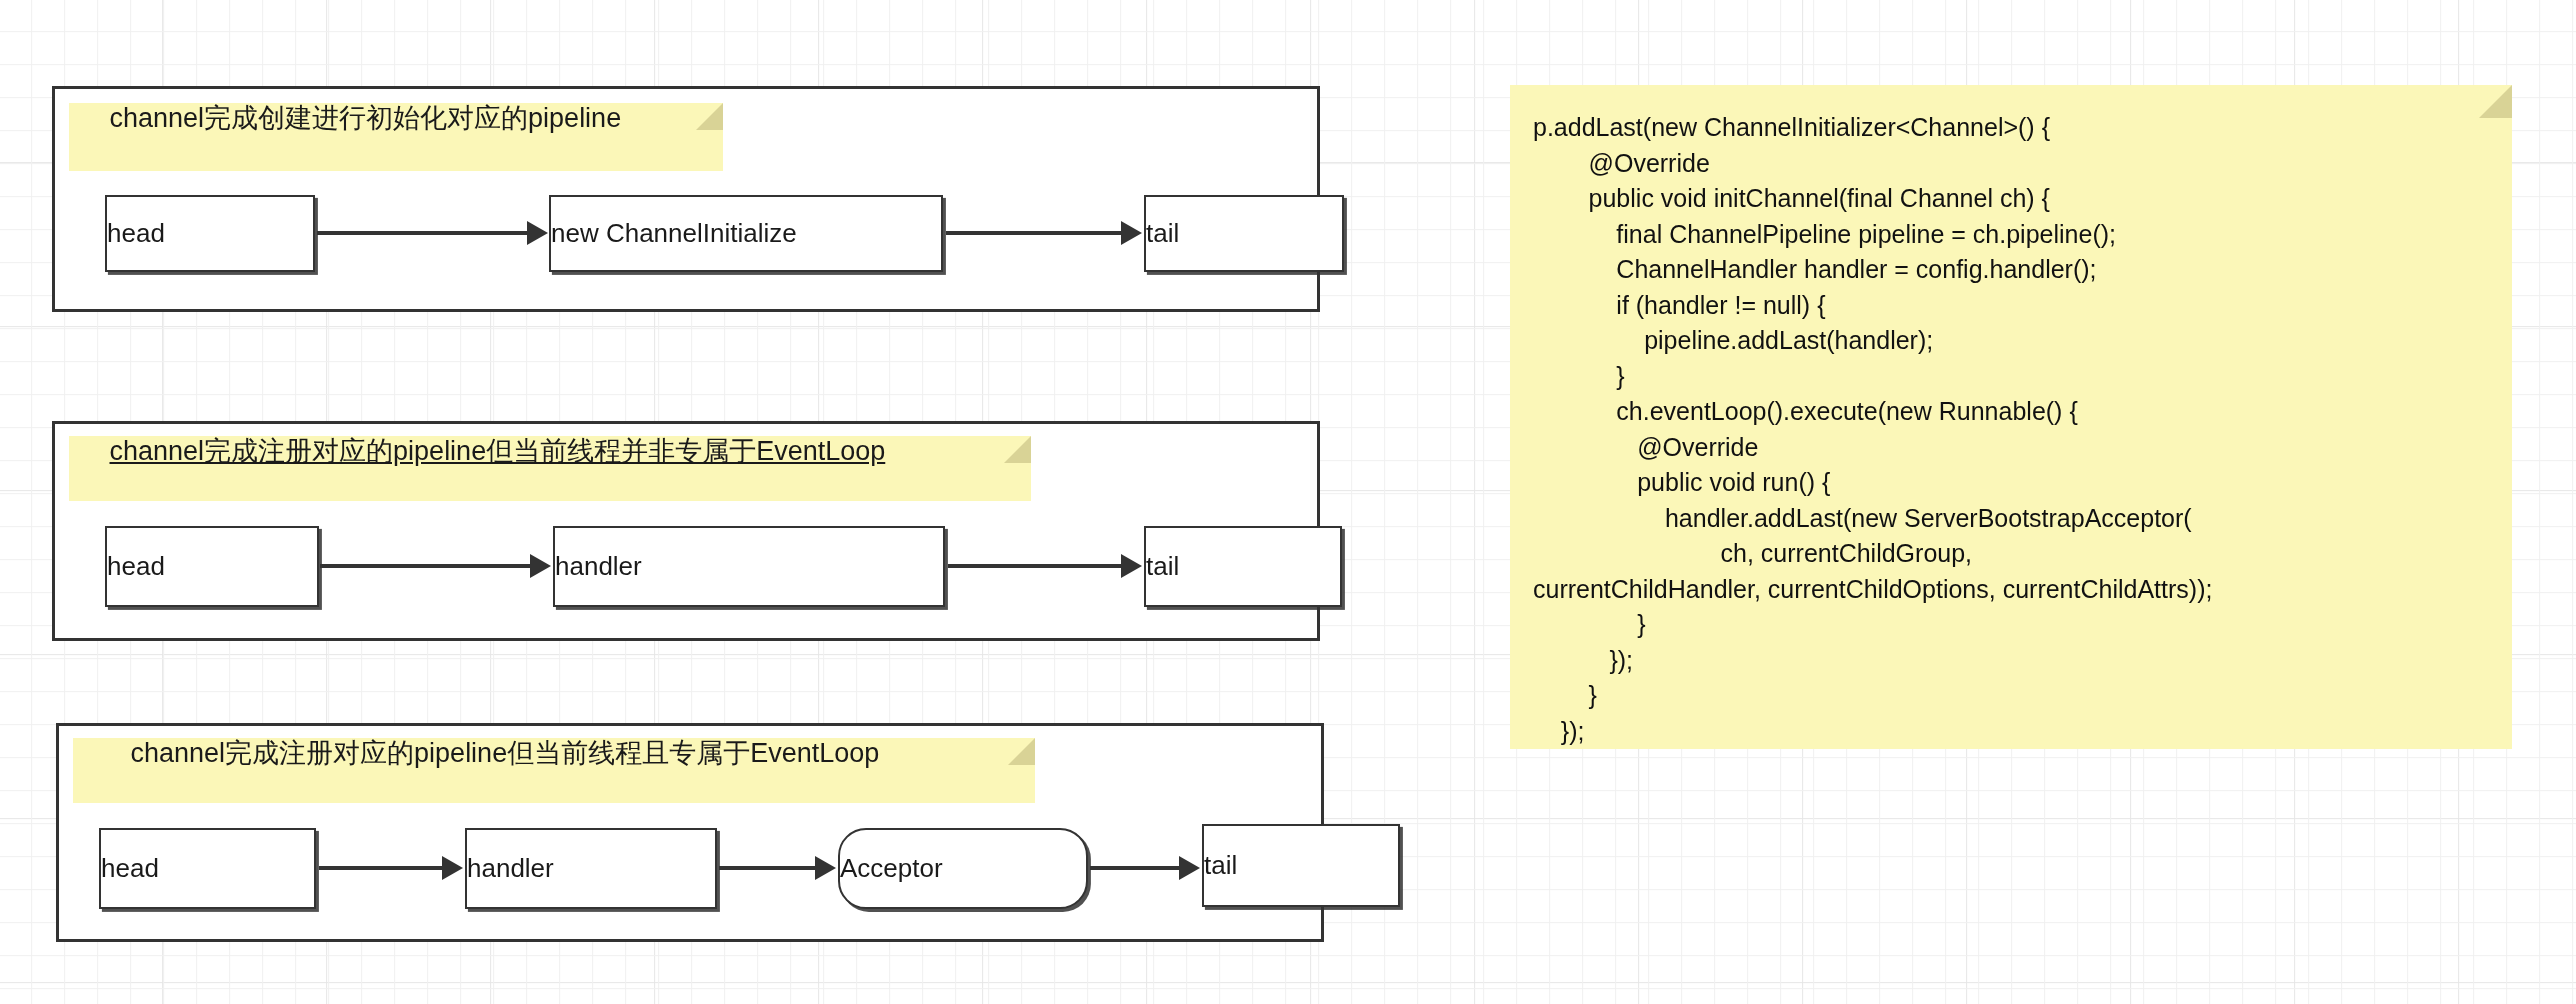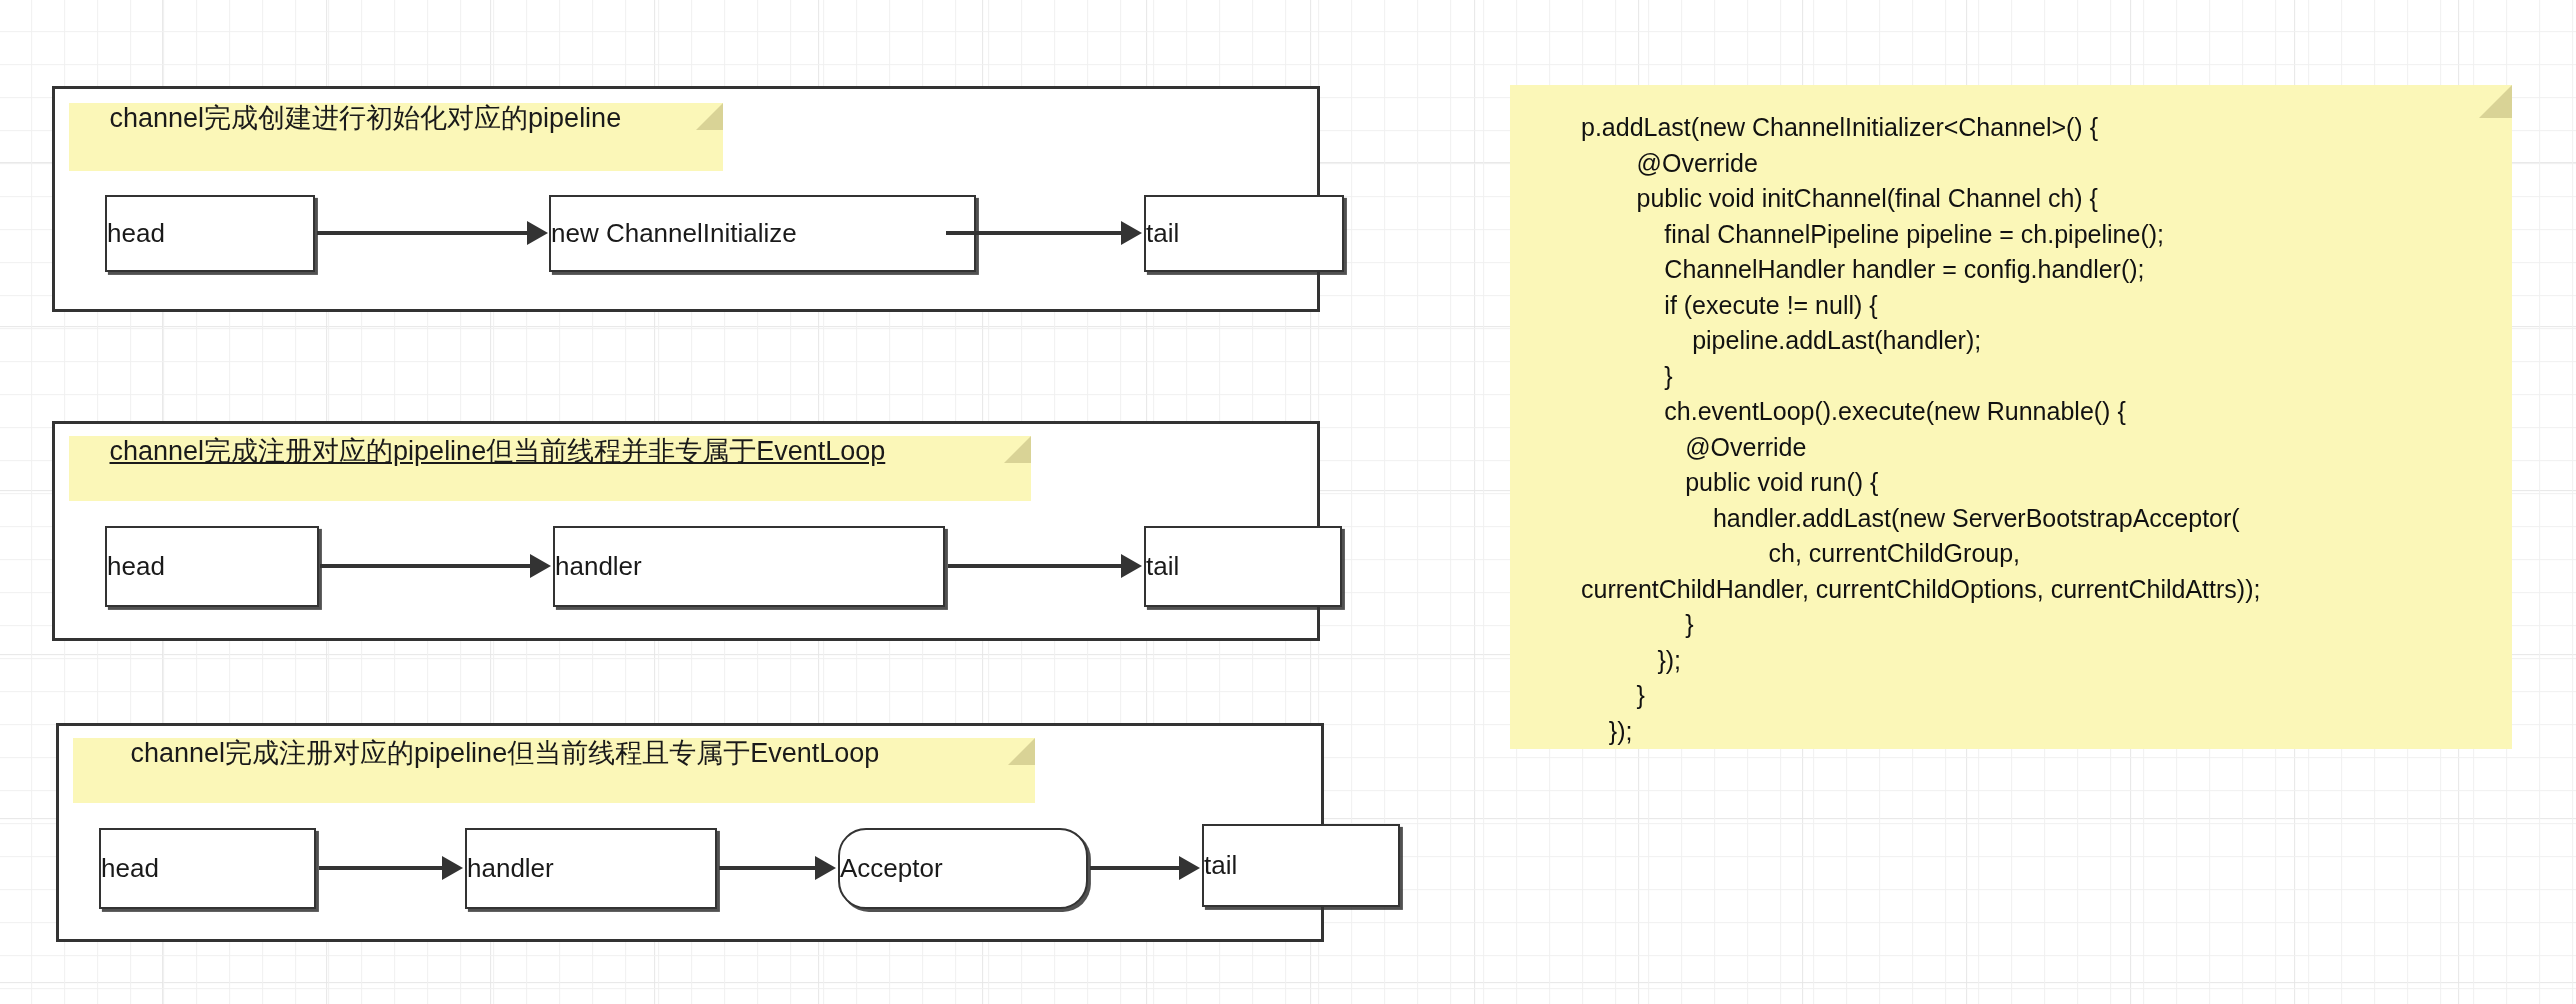--- a/index.html
+++ b/index.html
@@ -116,21 +116,20 @@
     top: 0;
     right: 0;
     width: 0;
     height: 0;
     border-style: solid;
     border-width: 0 0 33px 33px;
     border-color: transparent transparent #d9d396 transparent;
   }
   #code-note .code-line {
     white-space: pre;
-    margin-left: 48px;
   }
 </style>
 </head>
 <body>
 
 <div id="canvas"></div>
 
 <div class="panel" style="left:52px; top:86px; width:1268px; height:226px;">
 
   <div class="note" style="left:13.5px; top:13.5px; width:654px; height:68px; padding-left:41px; font-size:27px;">
@@ -140,21 +139,21 @@
 
   <div class="node" style="left:50px; top:106px; width:210px; height:77px;">
     <span>head</span>
   </div>
 
   <div class="arrow" style="left:262px; top:144px; width:231px;">
     <span class="shaft"></span>
     <span class="headtip"></span>
   </div>
 
-  <div class="node" style="left:494px; top:106px; width:427px; height:77px;">
+  <div class="node" style="left:494px; top:106px; width:394px; height:77px;">
     <span>new ChannelInitialize</span>
   </div>
 
   <div class="arrow" style="left:891px; top:144px; width:196px;">
     <span class="shaft"></span>
     <span class="headtip"></span>
   </div>
 
   <div class="node" style="left:1089px; top:106px; width:200px; height:77px;">
     <span>tail</span>
@@ -230,21 +229,21 @@
   </div>
 </div>
 
 <div id="code-note" style="left:1510px; top:85px; width:1002px; height:664px;">
   <span class="fold"></span>
   <div class="code-line">p.addLast(new ChannelInitializer&lt;Channel&gt;() {</div>
   <div class="code-line">        @Override</div>
   <div class="code-line">        public void initChannel(final Channel ch) {</div>
   <div class="code-line">            final ChannelPipeline pipeline = ch.pipeline();</div>
   <div class="code-line">            ChannelHandler handler = config.handler();</div>
-  <div class="code-line">            if (execute != null) {</div>
+  <div class="code-line">            if (handler != null) {</div>
   <div class="code-line">                pipeline.addLast(handler);</div>
   <div class="code-line">            }</div>
   <div class="code-line">            ch.eventLoop().execute(new Runnable() {</div>
   <div class="code-line">               @Override</div>
   <div class="code-line">               public void run() {</div>
   <div class="code-line">                   handler.addLast(new ServerBootstrapAcceptor(</div>
   <div class="code-line">                           ch, currentChildGroup,</div>
   <div class="code-line">currentChildHandler, currentChildOptions, currentChildAttrs));</div>
   <div class="code-line">               }</div>
   <div class="code-line">           });</div>

